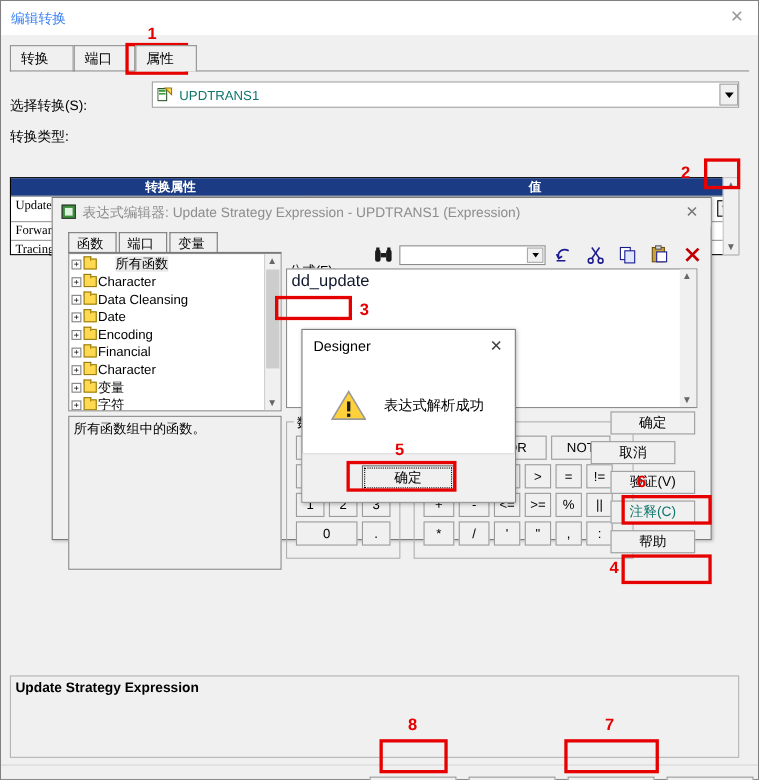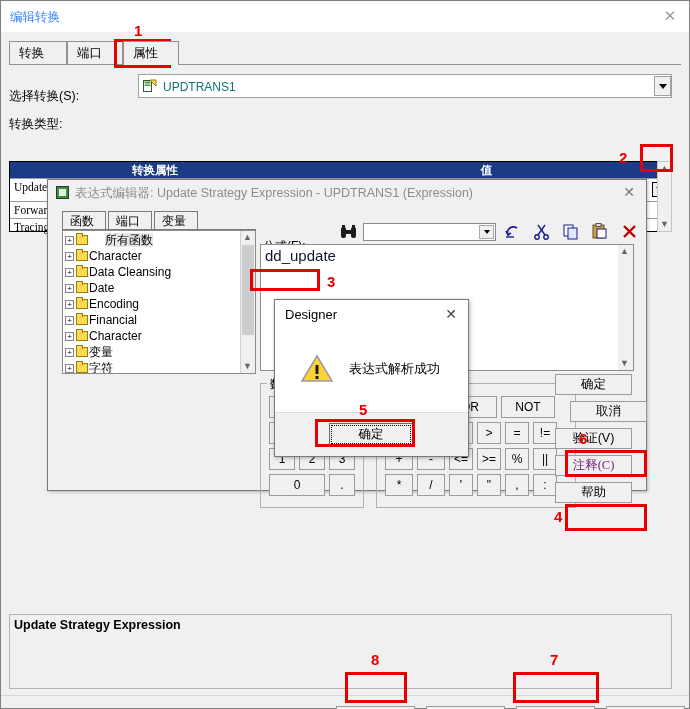--- a/index.html
+++ b/index.html
@@ -254,21 +254,21 @@
     display: flex; align-items: center; justify-content: center;
   }
 
   .dbtn {
     position: absolute; width: 77px; height: 21px;
     background: #f0f0f0; border: 1px solid #9b9b9b;
     font-size: 12.5px; color: #000;
     display: flex; align-items: center; justify-content: center;
     cursor: pointer;
   }
-  .dbtn.disabled { color: #701a75; cursor: default; font-family: Liberation Serif, serif; }
+  .dbtn.disabled { color: #0f766e; cursor: default; }
 
   
   .msgbox {
     position: absolute; left: 234px; top: 298px; width: 195px; height: 158px;
     background: #fff; border: 1px solid #7a7a7a;
     box-shadow: 1px 1px 4px rgba(0,0,0,.3);
     margin-left: 39px;
   }
   .msgbox-title {
     position: absolute; left: 10px; top: 7px; font-size: 13px; color: #000;
@@ -416,20 +416,21 @@
           <div class="tree-item"><span class="plus">+</span><span class="folder"></span><span class="tlabel">变量</span></div>
           <div class="tree-item"><span class="plus">+</span><span class="folder"></span><span class="tlabel">字符</span></div>
         </div>
       <div class="tree-sb">
         <div class="sb-up">▲</div>
         <div class="thumb"></div>
         <div class="sb-dn">▼</div>
       </div>
     </div>
 
+    <div class="hintbox">所有函数组中的函数。</div>
 
     <div class="formula-lbl">公式(F):</div>
 
     <svg class="find-ico" viewBox="0 0 18 16">
       <rect x="1" y="3" width="5" height="11" rx="2" fill="#1b1b1b"></rect>
       <rect x="11" y="3" width="5" height="11" rx="2" fill="#1b1b1b"></rect>
       <rect x="6" y="6" width="5" height="4" fill="#1b1b1b"></rect>
       <rect x="2" y="1" width="3" height="3" fill="#1b1b1b"></rect>
       <rect x="12" y="1" width="3" height="3" fill="#1b1b1b"></rect>
     </svg>
@@ -514,21 +515,21 @@
           <div class="kbtn" style="left: 8px; top: 90px; width: 28px; height: 22px;">*</div>
           <div class="kbtn" style="left: 40px; top: 90px; width: 28px; height: 22px;">/</div>
           <div class="kbtn" style="left: 72px; top: 90px; width: 24px; height: 22px;">'</div>
           <div class="kbtn" style="left: 100px; top: 90px; width: 24px; height: 22px;">"</div>
           <div class="kbtn" style="left: 128px; top: 90px; width: 24px; height: 22px;">,</div>
           <div class="kbtn" style="left: 156px; top: 90px; width: 24px; height: 22px;">:</div>
         </div>
     </div>
 
     <div class="dbtn" style="left:507px; top:194px;">确定</div>
-    <div class="dbtn" style="left:522px; top:221px;text-align:center;">取消</div>
+    <div class="dbtn" style="left:489px; top:221px;text-align:center;">取消</div>
     <div class="dbtn" style="left:507px; top:248px;">验证(V)</div>
     <div class="dbtn disabled" style="left:507px; top:275px;">注释(C)</div>
     <div class="dbtn" style="left:507px; top:302px;">帮助</div>
 
   </div>
 
   <div class="msgbox">
     <div class="msgbox-title">Designer</div>
     <div class="msgbox-close">✕</div>
     <svg class="msgbox-warn" viewBox="0 0 32 29">

